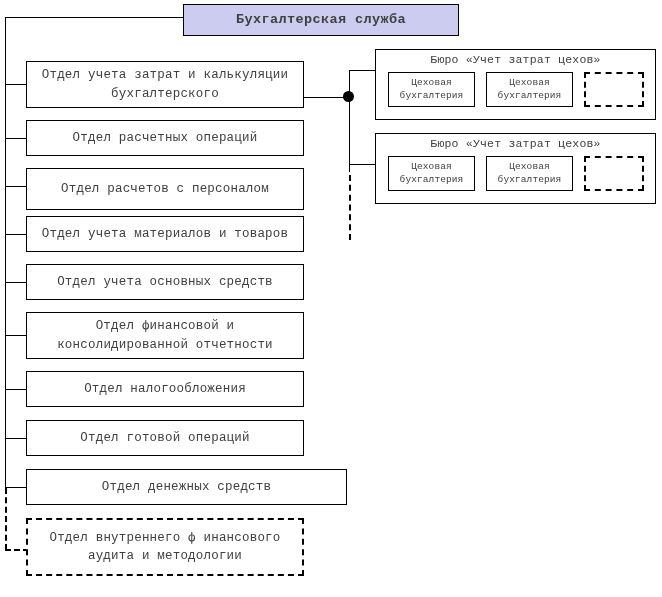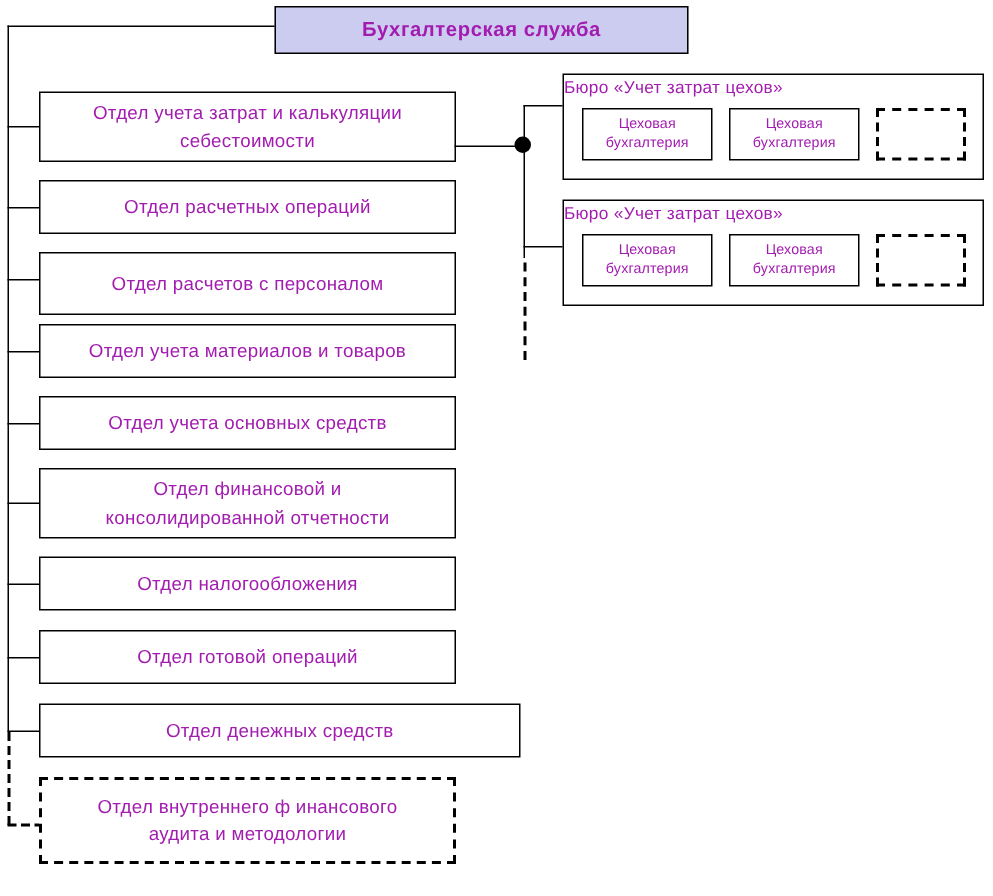--- a/index.html
+++ b/index.html
@@ -6,22 +6,22 @@
     margin: 0;
     padding: 0;
     background: #ffffff;
   }
   #canvas {
     position: relative;
     width: 662px;
     height: 597px;
     background: #ffffff;
     overflow: hidden;
-    font-family: Liberation Sans, sans-serif;
-    color: #a21caf;
+    font-family: Liberation Mono, monospace;
+    color: #404040;
   }
 
   
   .box {
     position: absolute;
     box-sizing: border-box;
     border: 1px solid #000000;
     background: #ffffff;
     display: flex;
     align-items: center;
@@ -52,21 +52,21 @@
     border: 1px solid #000000;
     background: #ffffff;
     display: block;
   }
 
   .panel-title {
     position: absolute;
     left: 0;
     right: 0;
     top: 3px;
-    text-align: left;
+    text-align: center;
     font-size: 11.5px;
     letter-spacing: 0.2px;
   }
 
   .shop-box {
     font-size: 9.5px;
     line-height: 1.35;
     letter-spacing: 0.1px;
   }
 
@@ -123,21 +123,21 @@
   <div class="ln-h" style="left:5px; top:234px; width:22px;"></div>
   <div class="ln-h" style="left:5px; top:282px; width:22px;"></div>
   <div class="ln-h" style="left:5px; top:335px; width:22px;"></div>
   <div class="ln-h" style="left:5px; top:389px; width:22px;"></div>
   <div class="ln-h" style="left:5px; top:438px; width:22px;"></div>
   <div class="ln-h" style="left:5px; top:487px; width:22px;"></div>
 
   <div class="box dept-box" style="left:26px; top:61px; width:278px; height:47px;">
     <span>
       <span>Отдел учета затрат и калькуляции</span><br>
-      <span>себестоимости</span>
+      <span>бухгалтерского</span>
     </span>
   </div>
 
   <div class="box dept-box" style="left:26px; top:120px; width:278px; height:36px;">
     <span>Отдел расчетных операций</span>
   </div>
 
   <div class="box dept-box" style="left:26px; top:168px; width:278px; height:42px;">
     <span>Отдел расчетов с персоналом</span>
   </div>

